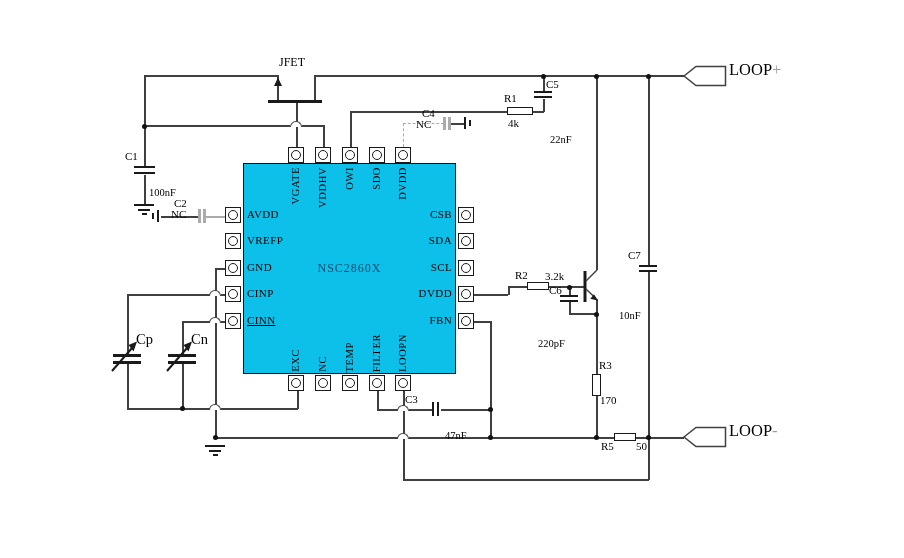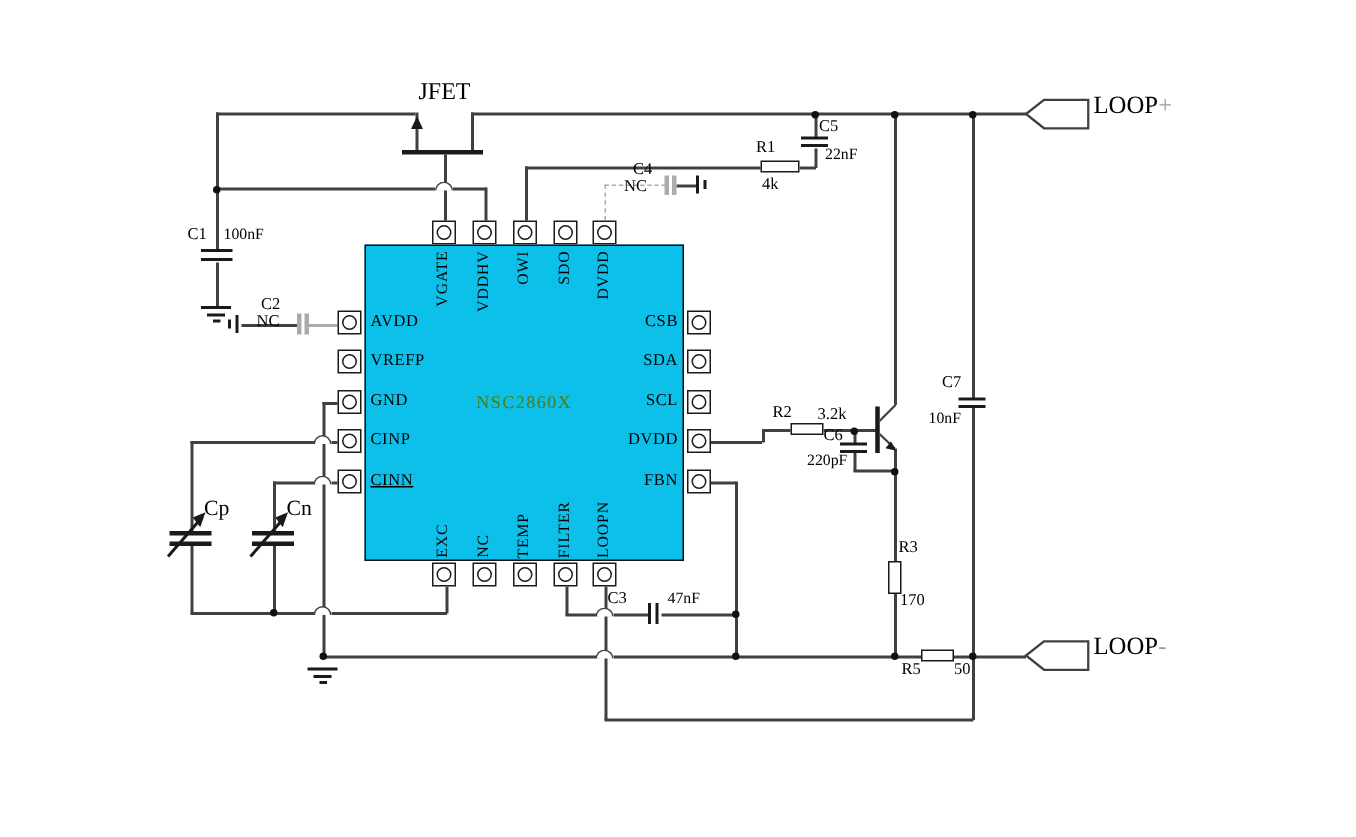--- a/index.html
+++ b/index.html
@@ -12,26 +12,26 @@
   .ncd-v{background:none;border-left:1.5px dashed var(--ncg,#ABABAB);width:0;}
   .dot{position:absolute;width:5px;height:5px;border-radius:50%;background:#111;}
   .arc{position:absolute;width:12px;height:6px;border:1.5px solid var(--wire,#404040);
        border-bottom:none;border-radius:7px 7px 0 0;background:#fff;box-sizing:border-box;}
   .res{position:absolute;background:#fff;border:1.5px solid #1a1a1a;box-sizing:border-box;}
   .plate{position:absolute;background:#1a1a1a;}
   .plate.nc{background:var(--ncg,#ABABAB);}
   .chip{position:absolute;left:243px;top:163px;width:213px;height:211px;
         background:var(--chip,#0CC0EA);border:1.6px solid #111;box-sizing:border-box;}
   .chipname{position:absolute;left:243px;top:261px;width:213px;text-align:center;
-            font-size:12px;color:#4d7c0f;letter-spacing:1px;}
+            font-size:12px;color:#0c4a6e;letter-spacing:1px;}
   .pad{position:absolute;width:16px;height:16px;background:#fff;border:1.5px solid #1a1a1a;
        box-sizing:border-box;display:flex;align-items:center;justify-content:center;}
   .pc{width:10px;height:10px;border:1.3px solid #1a1a1a;border-radius:50%;background:#fff;box-sizing:border-box;}
   .lbl{position:absolute;font-size:11px;color:#000;white-space:nowrap;line-height:12px;}
-  .s10{font-size:10.5px;} .s12{font-size:16px;} .s14{font-size:14.5px;} .s16{font-size:16.5px;}
+  .s10{font-size:10.5px;margin-top:36px;} .s12{font-size:12px;} .s14{font-size:14.5px;} .s16{font-size:16.5px;}
   .plbl{position:absolute;font-size:11px;color:#000;white-space:nowrap;line-height:13px;letter-spacing:0.4px;}
   .plbl.r{width:72px;text-align:right;}
   .vlbl{position:absolute;writing-mode:vertical-rl;transform:rotate(180deg);
         font-size:10.5px;color:#000;white-space:nowrap;letter-spacing:0.6px;line-height:14px;}
   .gbar{position:absolute;background:#1a1a1a;}
   svg{position:absolute;overflow:visible;}
   .sign{color:var(--sgn,#9C9C9C);}
 </style>
 </head>
 <body>

